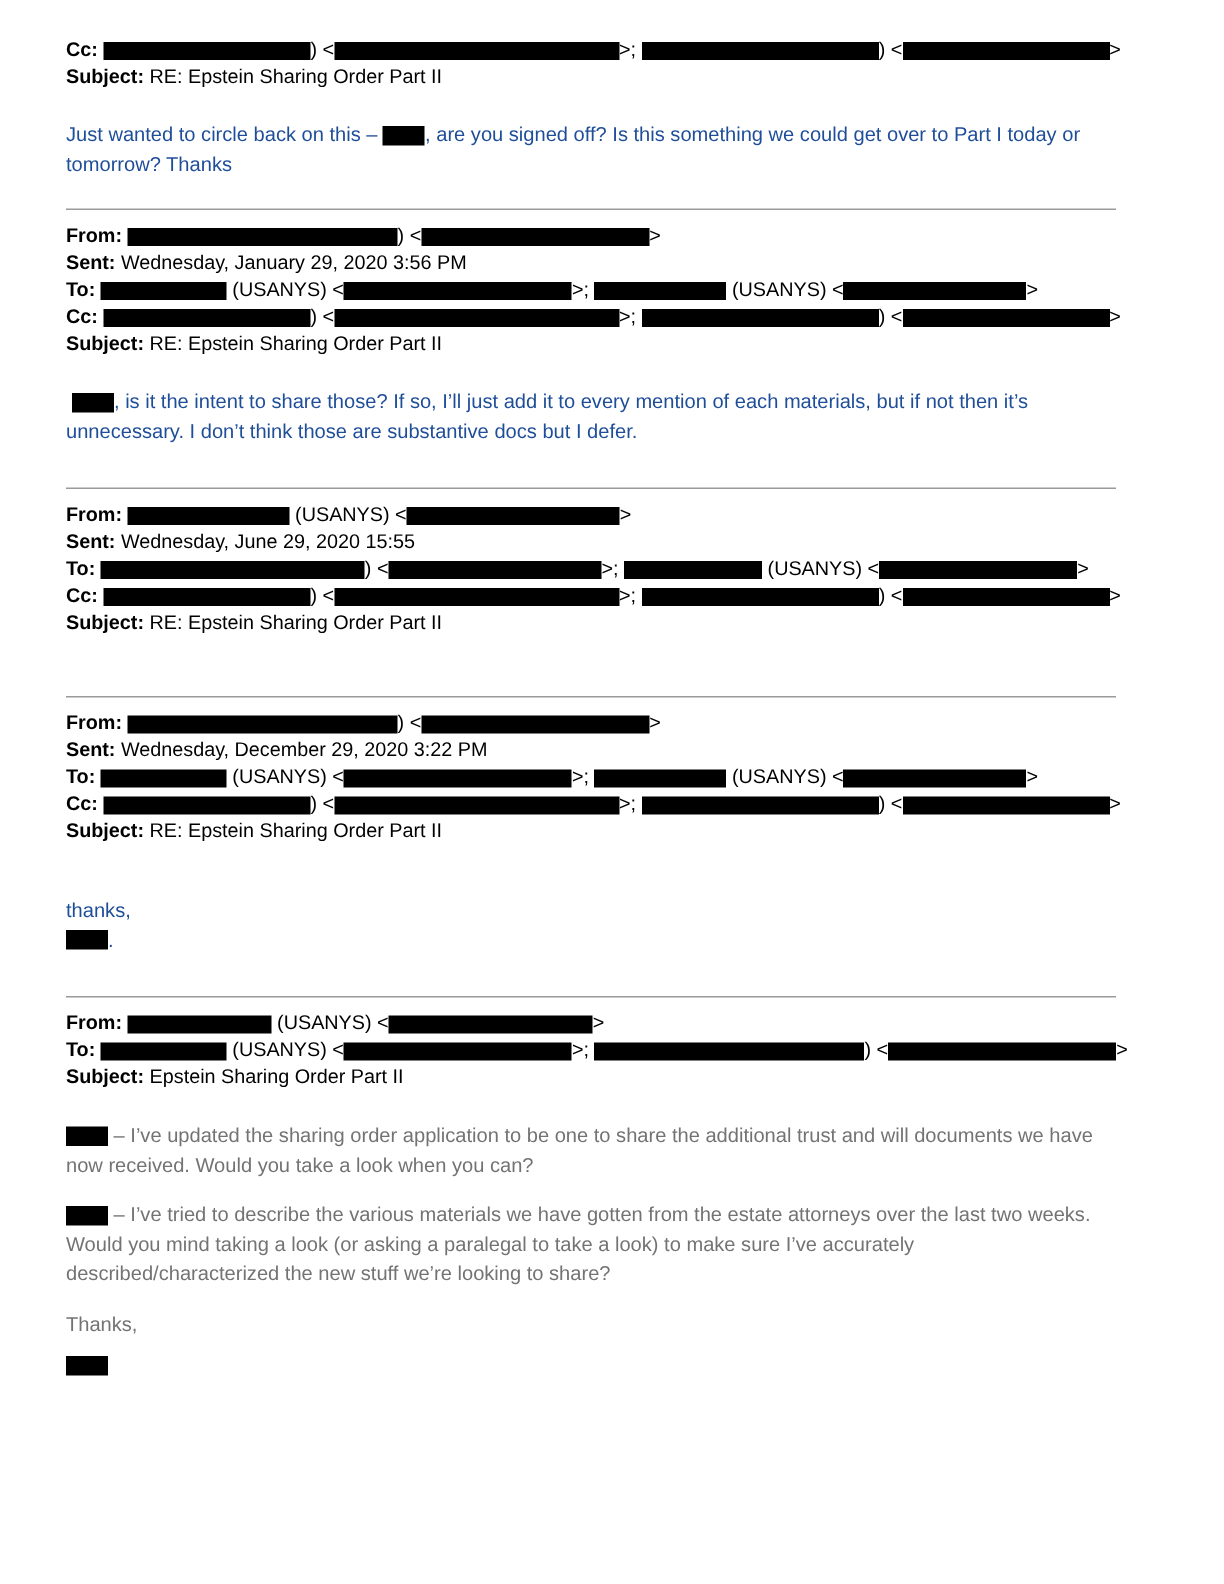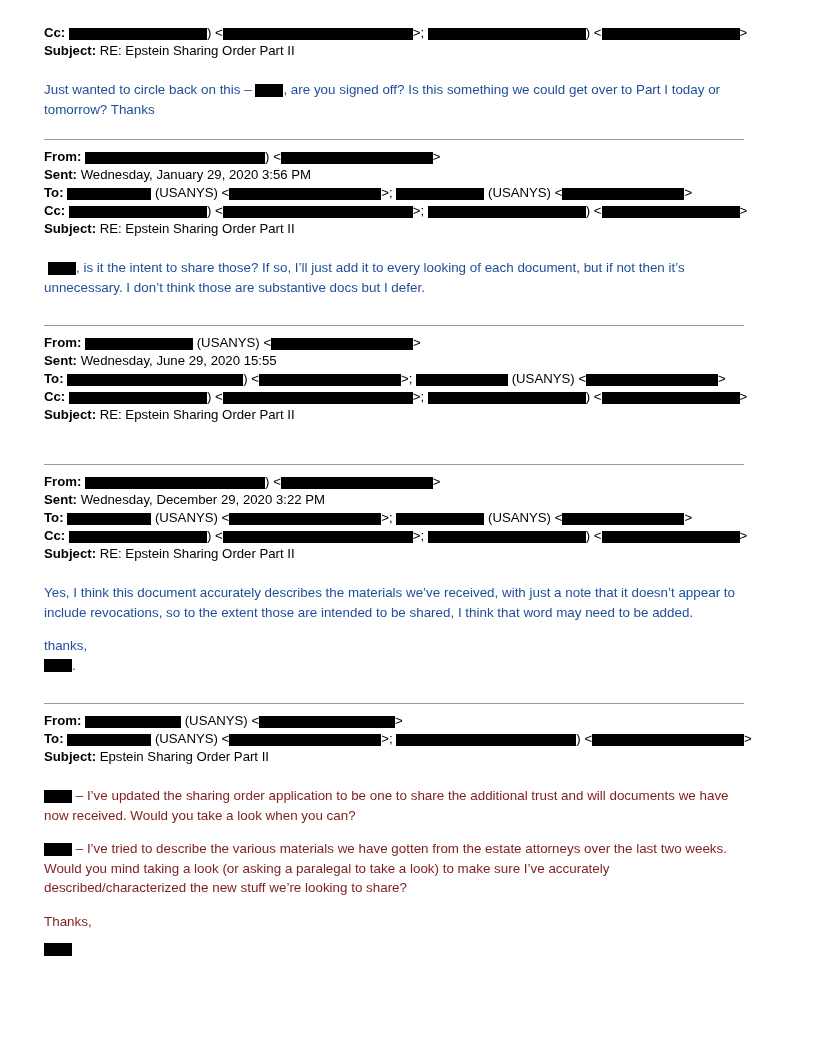--- a/index.html
+++ b/index.html
@@ -41,21 +41,21 @@
   .redact-tall {
     height: 13px;
   }
   .msg-body {
     font-size: 13.4px;
     line-height: 19.5px;
     color: #1F4E99;
     margin: 0;
   }
   .msg-body.black {
-    color: #7f1d1d;
+    color: #737373;
   }
   .msg-body.big {
     font-size: 14.6px;
     line-height: 21px;
   }
   .sep {
     border: none;
     border-top: 1px solid #9a9a9a;
     margin: 0;
     height: 0;
@@ -106,21 +106,21 @@
     <p class="hdr-line">
       <span class="hdr-label">Cc:</span><span>&nbsp;</span><span class="redact" style="width:138px"></span><span>)</span><span>&nbsp;</span><span>&lt;</span><span class="redact" style="width:190px"></span><span>&gt;</span><span>;</span><span>&nbsp;</span><span class="redact" style="width:158px"></span><span>)</span><span>&nbsp;</span><span>&lt;</span><span class="redact" style="width:138px"></span><span>&gt;</span>
     </p>
 
     <p class="hdr-line">
       <span class="hdr-label">Subject:</span><span>&nbsp;</span><span>RE: Epstein Sharing Order Part II</span>
     </p>
 
     <div class="gap-lg"></div>
 
-    <p class="msg-body"><span class="redact redact-tall" style="width:28px;margin-left:4px"></span><span>, is it the intent to share those?  If so, I’ll just add it to every looking of each document, but if not then it’s unnecessary.  I don’t think those are substantive docs but I defer.</span></p>
+    <p class="msg-body"><span class="redact redact-tall" style="width:28px;margin-left:4px"></span><span>, is it the intent to share those?  If so, I’ll just add it to every mention of each materials, but if not then it’s unnecessary.  I don’t think those are substantive docs but I defer.</span></p>
   </div>
 
   <div class="gap-xl"></div>
   <hr class="sep">
   <div class="gap-sm"></div>
 
   <div>
 
     <p class="hdr-line">
       <span class="hdr-label">From:</span><span>&nbsp;</span><span class="redact" style="width:108px"></span><span>&nbsp;</span><span>(USANYS)</span><span>&nbsp;</span><span>&lt;</span><span class="redact" style="width:142px"></span><span>&gt;</span>
@@ -167,21 +167,20 @@
     <p class="hdr-line">
       <span class="hdr-label">Cc:</span><span>&nbsp;</span><span class="redact" style="width:138px"></span><span>)</span><span>&nbsp;</span><span>&lt;</span><span class="redact" style="width:190px"></span><span>&gt;</span><span>;</span><span>&nbsp;</span><span class="redact" style="width:158px"></span><span>)</span><span>&nbsp;</span><span>&lt;</span><span class="redact" style="width:138px"></span><span>&gt;</span>
     </p>
 
     <p class="hdr-line">
       <span class="hdr-label">Subject:</span><span>&nbsp;</span><span>RE: Epstein Sharing Order Part II</span>
     </p>
 
     <div class="gap-lg"></div>
 
-    <p class="msg-body">Yes, I think this document accurately describes the materials we’ve received, with just a note that it doesn’t appear to include revocations, so to the extent those are intended to be shared, I think that word may need to be added.</p>
 
     <div class="gap-md"></div>
 
     <p class="msg-body">thanks,</p>
     <p class="msg-body"><span class="redact redact-tall" style="width:28px"></span><span>.</span></p>
   </div>
 
   <div class="gap-xl"></div>
   <hr class="sep">
   <div class="gap-sm"></div>

